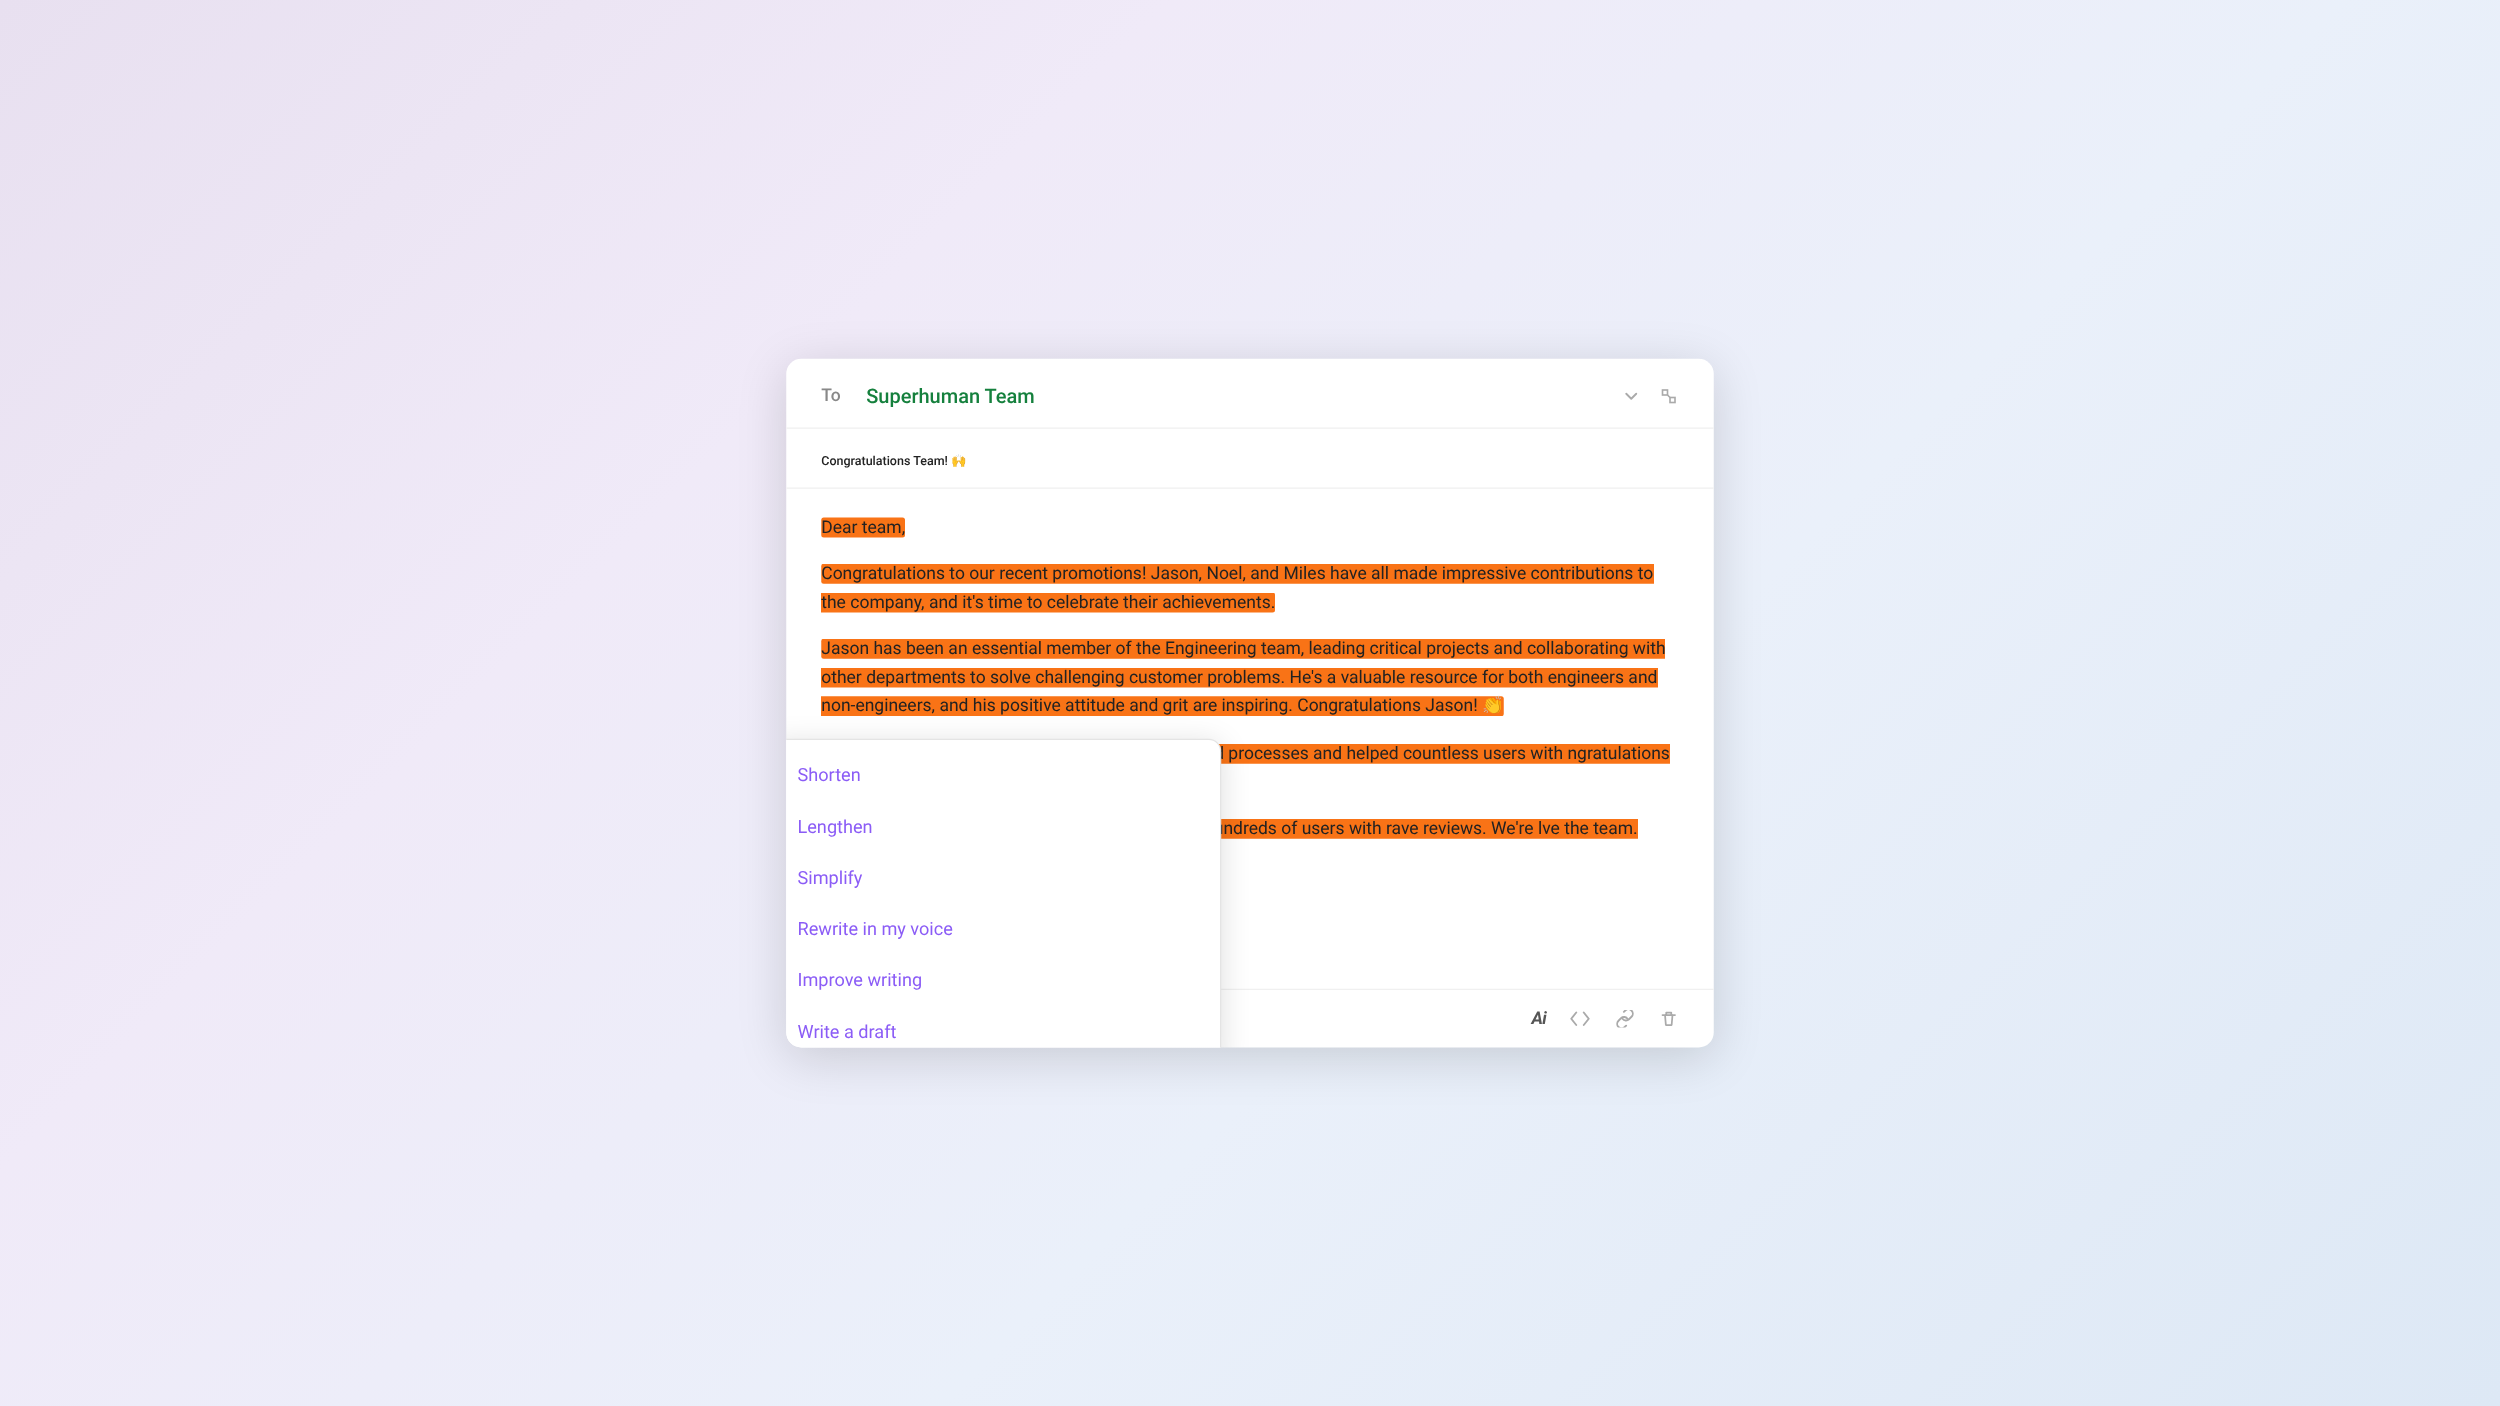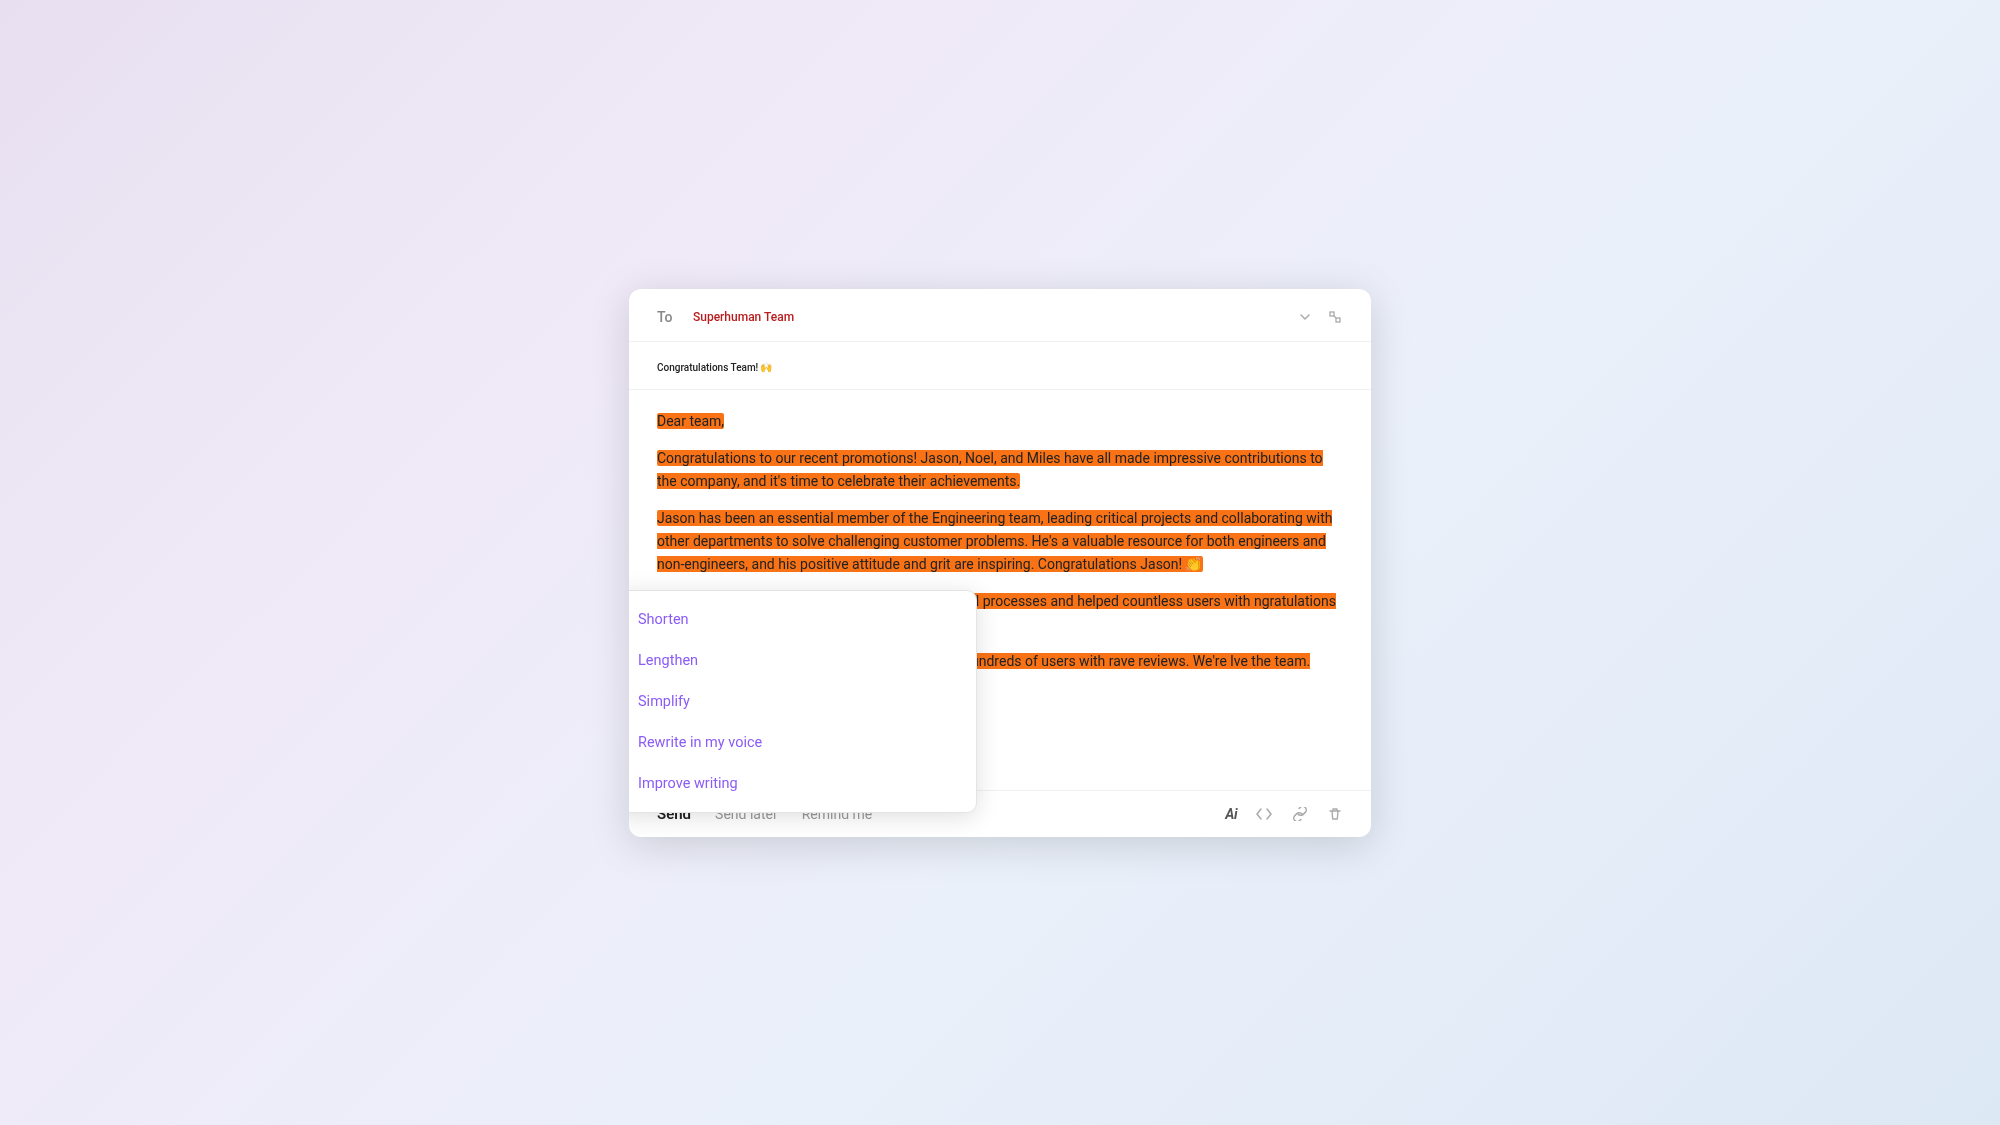--- a/index.html
+++ b/index.html
@@ -35,22 +35,22 @@
     }
 
     .compose-to-label {
       color: #888;
       font-size: 14px;
       font-weight: 500;
       min-width: 24px;
     }
 
     .compose-to-value {
-      color: #b91c1c;
-      font-size: 12px;
+      color: #15803d;
+      font-size: 16px;
       font-weight: 500;
       flex: 1;
     }
 
     .header-icons {
       display: flex;
       gap: 14px;
       align-items: center;
     }
 
@@ -220,20 +220,21 @@
       <span class="selected-text body-text">Jason has been an essential member of the Engineering team, leading critical projects and collaborating with other departments to solve challenging customer problems. He's a valuable resource for both engineers and non-engineers, and his positive attitude and grit are inspiring. Congratulations Jason! 👏</span>
     </div>
 
     <div class="dropdown-overlay">
       <div class="dropdown-items-list">
         <div class="dropdown-menu-item">Shorten</div>
         <div class="dropdown-menu-item">Lengthen</div>
         <div class="dropdown-menu-item">Simplify</div>
         <div class="dropdown-menu-item">Rewrite in my voice</div>
         <div class="dropdown-menu-item">Improve writing</div>
+        <div class="dropdown-menu-item">Write a draft</div>
       </div>
 
     </div>
 
     <div class="body-row" style="margin-top: 14px;">
       <span class="selected-text body-text">he Analytics team, becoming an accomplished lined processes and helped countless users with ngratulations Noel! 🙏</span>
     </div>
 
     <div class="body-row">
       <span class="selected-text body-text">al skills as the Onboarding team's project helping hundreds of users with rave reviews. We're lve the team. Congratulations Miles! 🎉</span>

